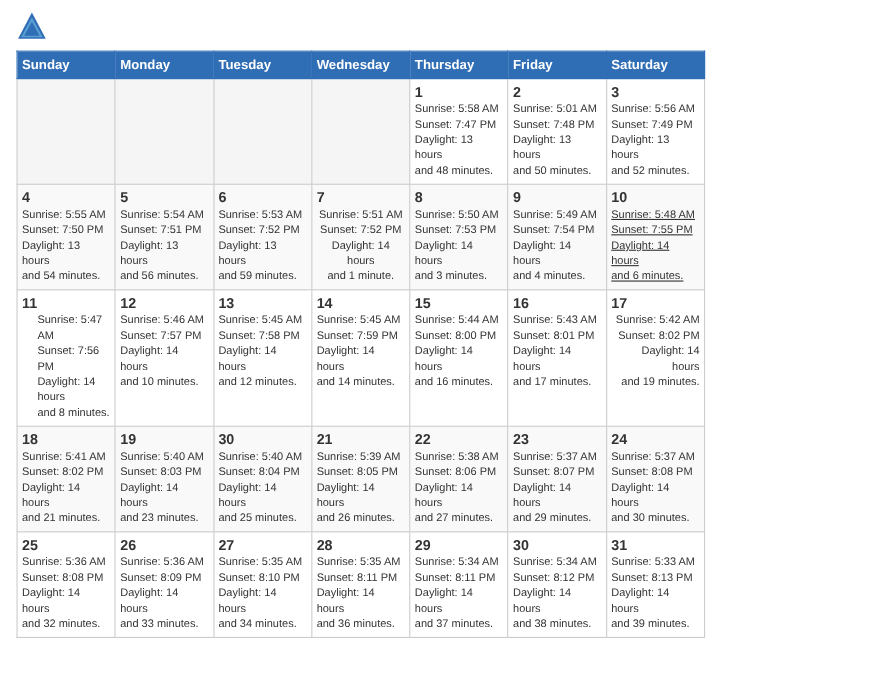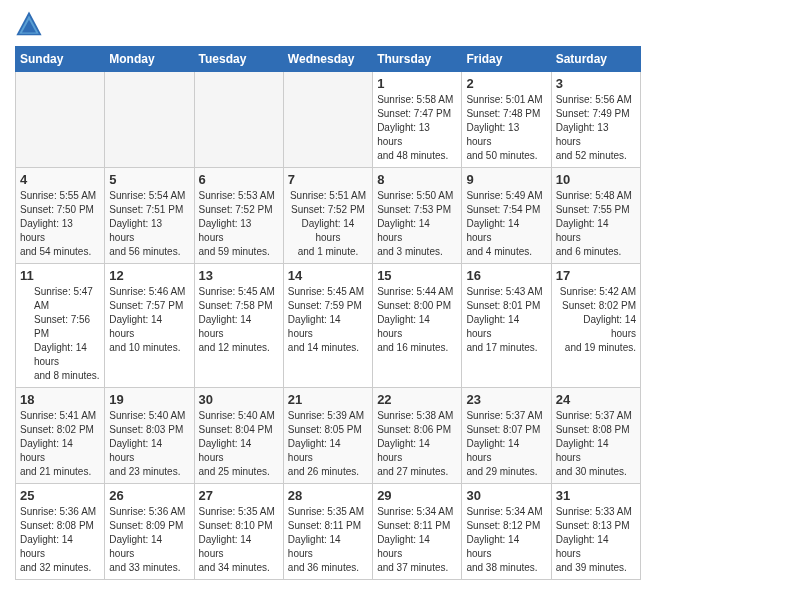--- a/index.html
+++ b/index.html
@@ -189,21 +189,21 @@
           </td>
           <td>
             <span class="day-number">9</span>
             <div class="day-info" style="white-space: pre-line;">Sunrise: 5:49 AM
 Sunset: 7:54 PM
 Daylight: 14 hours
 and 4 minutes.</div>
           </td>
           <td>
             <span class="day-number">10</span>
-            <div class="day-info" style="white-space: pre-line;">Sunrise: 5:48 AM
+            <div class="day-info" style="white-space: pre-line; text-decoration: underline;">Sunrise: 5:48 AM
 Sunset: 7:55 PM
 Daylight: 14 hours
 and 6 minutes.</div>
           </td>
         </tr>
         <tr>
           <td>
             <span class="day-number">11</span>
             <div class="day-info" style="white-space: pre-line; margin-left: 14px;">Sunrise: 5:47 AM
 Sunset: 7:56 PM

